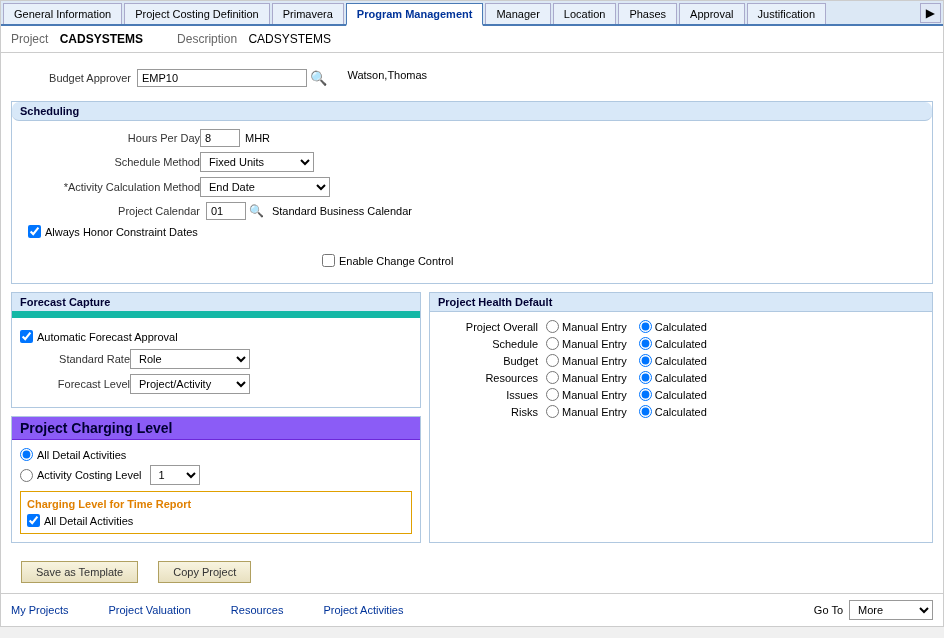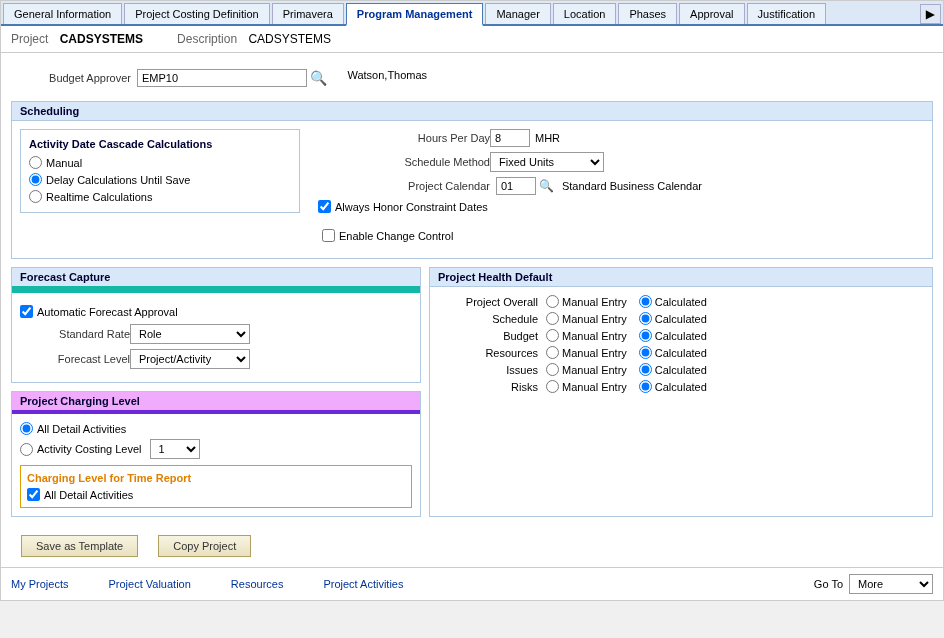--- a/index.html
+++ b/index.html
@@ -1,38 +1,38 @@
 <!DOCTYPE html>
 <html><head>
   <meta charset="utf-8">
   <style>
     * { box-sizing: border-box; margin: 0; padding: 0; }
     body { font-family: Arial, Helvetica, sans-serif; font-size: 12px; background: #f0f0f0; color: #000; }
     
     .main-container { width: 944px; background: #fff; border: 1px solid #ccc; }
     
     
-    .tabs { display: flex; align-items: flex-end; background: #dce8f5; border-bottom: 2px solid #4a7ab5; padding: 2px 2px 0 2px; }
+    .tabs { display: flex; align-items: flex-start; background: #dce8f5; border-bottom: 2px solid #4a7ab5; padding: 2px 2px 0 2px; }
     .tab { padding: 4px 10px; border: 1px solid #aac; background: #e8f0fa; cursor: pointer; font-size: 11px; margin-right: 2px; border-bottom: none; color: #000; }
     .tab.active { background: #fff; border-color: #4a7ab5; font-weight: bold; color: #003399; border-bottom: 2px solid #fff; margin-bottom: -2px; }
     .tab-arrow { margin-left: auto; background: #e0e8f5; border: 1px solid #aac; padding: 2px 5px; cursor: pointer; }
     
     
     .project-info { display: flex; align-items: center; padding: 6px 10px; gap: 4px; border-bottom: 1px solid #ccc; margin-bottom: 8px; }
     
     
     .budget-row { display: flex; align-items: center; padding: 4px 10px; margin-bottom: 6px; }
     .budget-row label { width: 120px; text-align: right; margin-right: 6px; font-size: 11px; color: #333; }
     .budget-row input { width: 170px; border: 1px solid #999; padding: 2px 4px; font-size: 11px; }
     .budget-row .search-icon { margin-left: 3px; cursor: pointer; color: #4a7ab5; font-size: 14px; }
     .budget-row .approver-name { margin-left: 10px; font-size: 11px; }
 
     
     .scheduling-section { border: 1px solid #b0c8e0; margin: 6px 10px; background: #fff; }
-    .scheduling-title { background: #d8e8f8; padding: 3px 8px; font-size: 11px; font-weight: bold; color: #003; border-bottom: 1px solid #b0c8e0; }
+    .scheduling-title { background: #d8e8f8; padding: 3px 8px; font-size: 11px; font-weight: bold; color: #003; border-bottom: 1px solid #b0c8e0; border-radius: 7px; }
     .scheduling-body { padding: 8px; display: flex; gap: 10px; }
 
     
     .cascade-box { border: 1px solid #b0c8e0; padding: 8px; width: 280px; flex-shrink: 0; }
     .cascade-title { font-size: 11px; font-weight: bold; color: #003; margin-bottom: 6px; }
     .radio-group { display: flex; flex-direction: column; gap: 4px; }
     .radio-item { display: flex; align-items: center; gap: 4px; font-size: 11px; }
     .radio-item input[type="radio"] { margin: 0; }
 
     
@@ -51,21 +51,21 @@
     .cal-name { margin-left: 8px; font-size: 11px; }
     
     
     .checkbox-row { display: flex; align-items: center; gap: 4px; font-size: 11px; margin-top: 4px; }
     
     
     .enable-row { display: flex; align-items: center; gap: 4px; font-size: 11px; margin: 8px 0; }
     
     
     .charging-box { border: 1px solid #b0c8e0; padding: 0; flex: 1; }
-    .charging-title { background: #f0abfc; padding: 3px 8px; font-size: 11px; font-weight: bold; color: #003; border-bottom: 4px solid #6d28d9; }
+    .charging-title { background: #8b5cf6; padding: 3px 8px; font-size: 14px; font-weight: bold; color: #003; border-bottom: 1px solid #6d28d9; }
     .charging-body { padding: 8px; }
 
     
     .health-box { border: 1px solid #b0c8e0; flex: 1; }
     .health-title { background: #d8e8f8; padding: 3px 8px; font-size: 11px; font-weight: bold; color: #003; border-bottom: 1px solid #b0c8e0; }
     .health-body { padding: 8px; }
     .health-row { display: flex; align-items: center; margin-bottom: 4px; font-size: 11px; }
     .health-label { width: 100px; text-align: right; margin-right: 8px; font-size: 11px; }
     .health-option { display: flex; align-items: center; gap: 3px; margin-right: 12px; }
 
@@ -125,55 +125,45 @@
     <label>Budget Approver</label>
     <input type="text" class="form-input" style="width: 170px;" value="EMP10">
     <span class="search-icon">🔍</span>
     <span class="budget-row approver-name" style="margin-left:10px;">Watson,Thomas</span>
   </div>
 
   <div class="scheduling-section" style="margin: 0 10px 8px 10px;">
     <div class="scheduling-title">Scheduling</div>
     <div class="scheduling-body">
 
-      <div class="cascade-box">
-        <div class="cascade-title">Activity Date Cascade Calculations</div>
-        <div class="radio-group">
-          <div class="radio-item">
-            <input type="radio" name="cascade" style="">
-            <span>Manual</span>
-          </div>
-          <div class="radio-item">
-            <input type="radio" name="cascade" checked="" style="">
-            <span>Delay Calculations Until Save</span>
-          </div>
-          <div class="radio-item">
-            <input type="radio" name="cascade" style="">
-            <span>Realtime Calculations</span>
-          </div>
-        </div>
-      </div>
 
       <div class="sched-right">
 
         <div class="form-row">
           <span class="form-label" style="width:180px;">Hours Per Day</span>
           <input type="text" class="form-input" style="width: 40px;" value="8">
           <span class="unit-label">MHR</span>
         </div>
 
         <div class="form-row">
           <span class="form-label" style="width:180px;">Schedule Method</span>
           <select class="form-select" style="width:114px;">
             <option>Fixed Units</option>
             <option>Fixed Duration</option>
             <option>Fixed Work</option>
           </select>
         </div>
 
+        <div class="form-row">
+          <span class="form-label" style="width:180px;">*Activity Calculation Method</span>
+          <select class="form-select" style="width:130px;">
+            <option>End Date</option>
+            <option>Start Date</option>
+          </select>
+        </div>
 
         <div class="form-row calendar-row">
           <span class="form-label cal-label" style="width:180px;">Project Calendar</span>
           <input type="text" class="cal-input" value="01" style="">
           <span class="cal-search">🔍</span>
           <span class="cal-name">Standard Business Calendar</span>
         </div>
 
         <div class="checkbox-row" style="margin-left:8px;">
           <input type="checkbox" checked="" style="">

